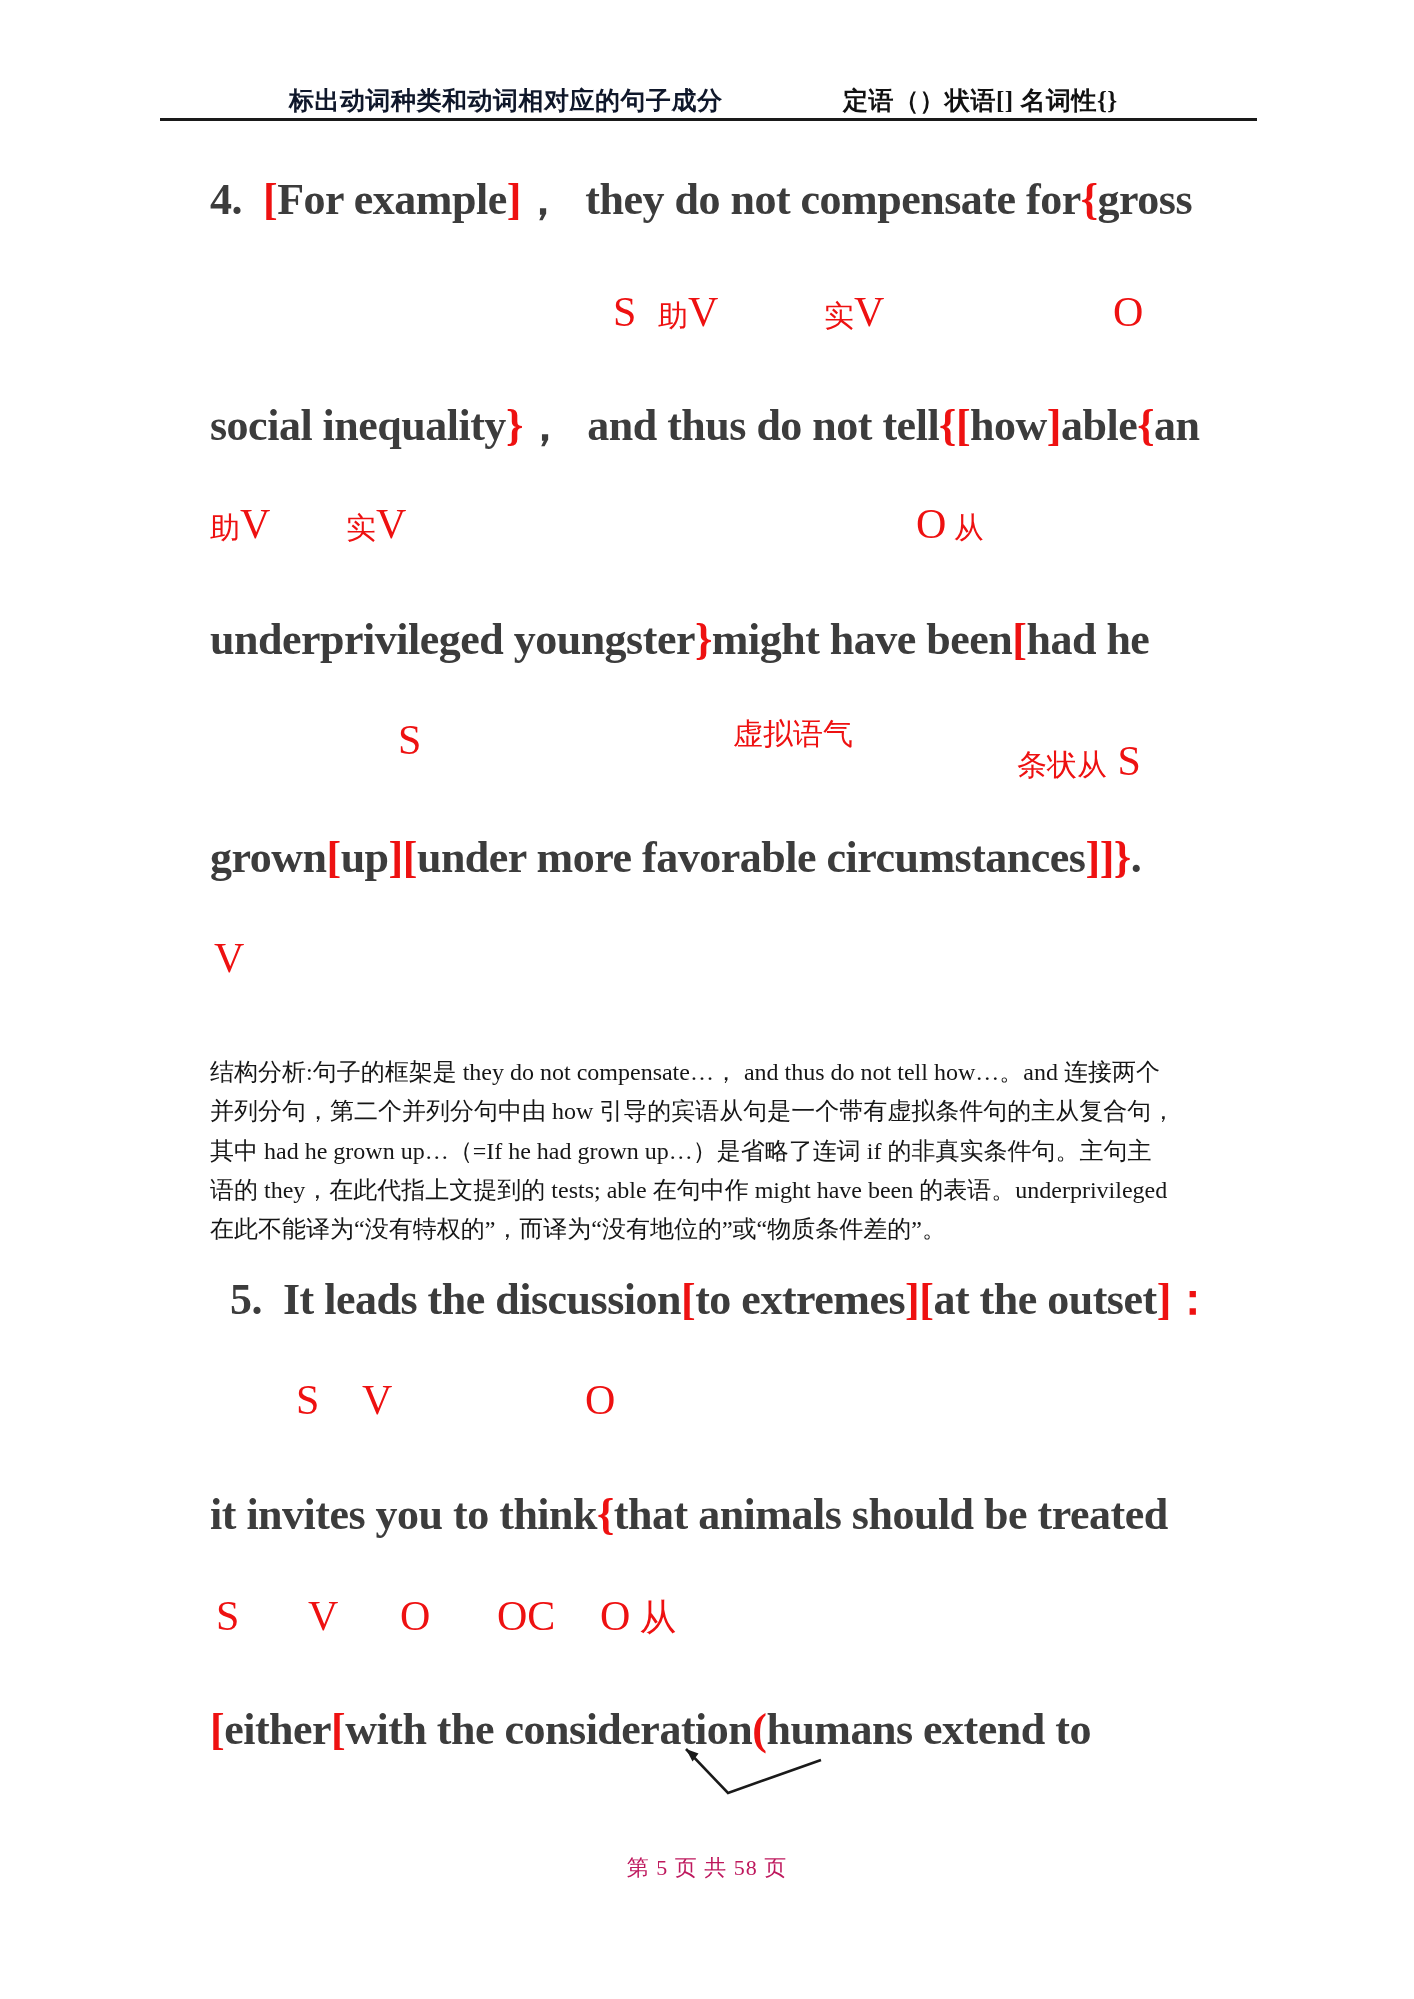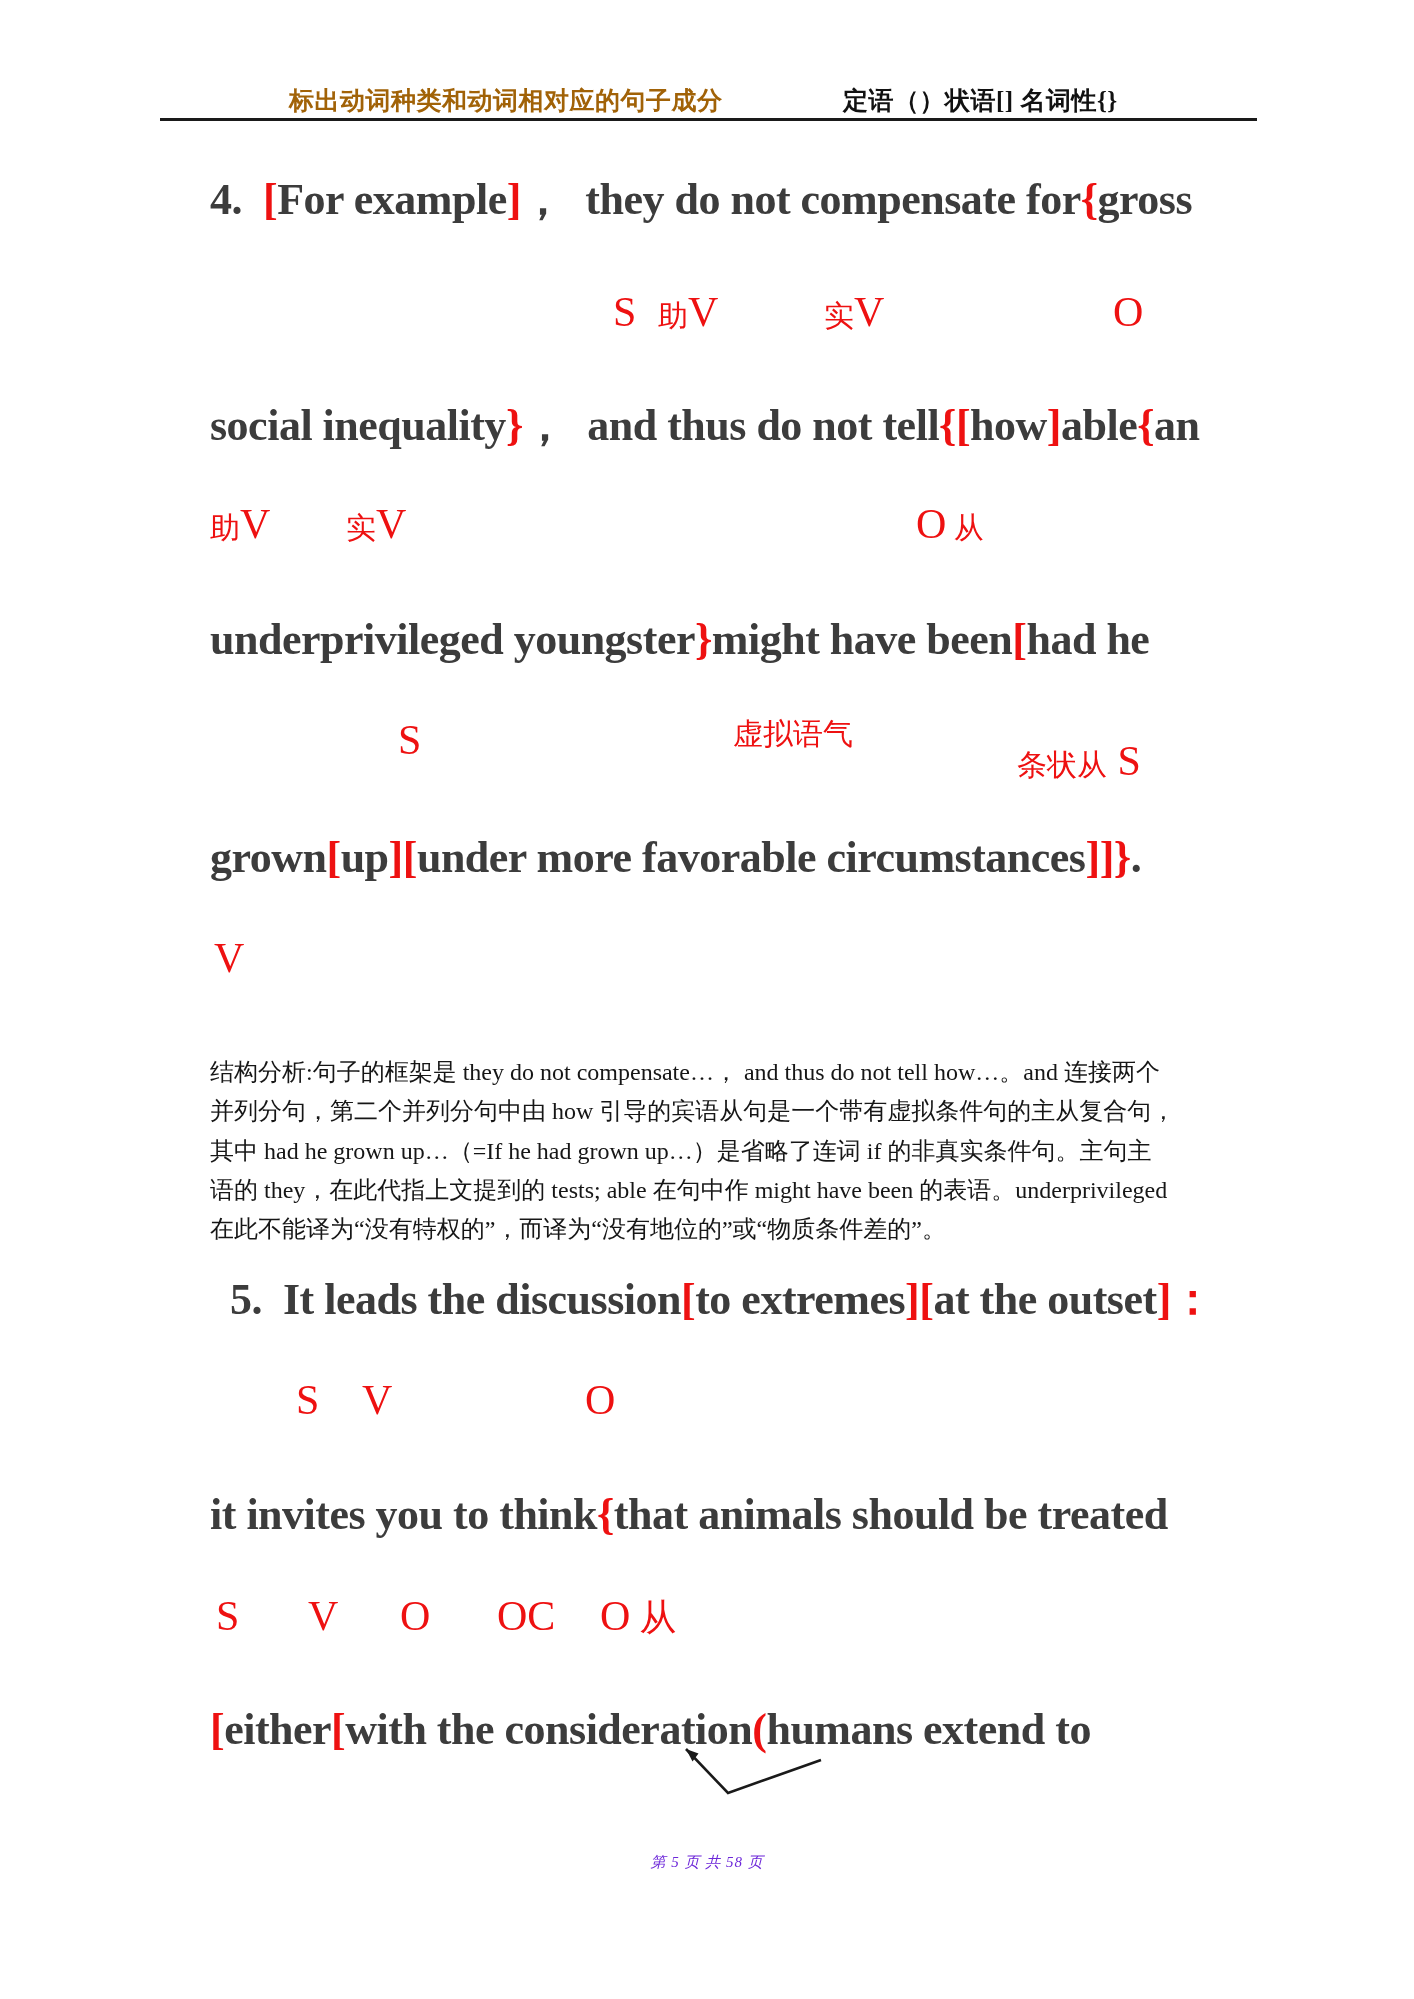--- a/index.html
+++ b/index.html
@@ -9,21 +9,21 @@
     margin:0 auto;
     background:#ffffff;
     font-family:"Liberation Serif","DejaVu Serif",serif;
     overflow:hidden;
     --red:#ee1111;
     --ink:#3c3c3c;
     --body:#161616;
   }
   .hdr-left{
     position:absolute;left:289px;top:84px;
-    font-size:25px;font-weight:bold;color:#a16207;
+    font-size:25px;font-weight:bold;color:#0f172a;
     letter-spacing:0.5px;white-space:pre;
   }
   .hdr-right{
     position:absolute;left:843px;top:84px;
     font-size:25px;font-weight:bold;color:#111;
     letter-spacing:0.5px;white-space:pre;text-align:center;
   }
   .hdr-rule{
     position:absolute;left:160px;top:118px;
     width:1097px;height:3px;background:#1a1a1a;
@@ -43,22 +43,22 @@
   .label .pC{font-size:30px;}
   .label .pM{font-size:37px;}
   .analysis{
     position:absolute;left:210px;top:1053px;width:1048px;
     font-size:24px;color:var(--body);line-height:39.3px;
   }
   .aline{white-space:nowrap;}
   .arrow-svg{position:absolute;left:660px;top:1733px;}
   .footer{
     position:absolute;left:0;top:1853px;width:100%;
-    text-align:center;font-size:15px;color:#6d28d9;
-    white-space:pre;letter-spacing:1px;font-style:italic;
+    text-align:center;font-size:22px;color:#be185d;
+    white-space:pre;letter-spacing:1px;
   }
 </style>
 </head>
 <body>
 
 <div class="page" style="--red: #ee1111; --ink: #3c3c3c; --body: #161616;">
 
   <div class="hdr-left">标出动词种类和动词相对应的句子成分</div>
 
   <div class="hdr-right">定语（）状语[] 名词性{}</div>

